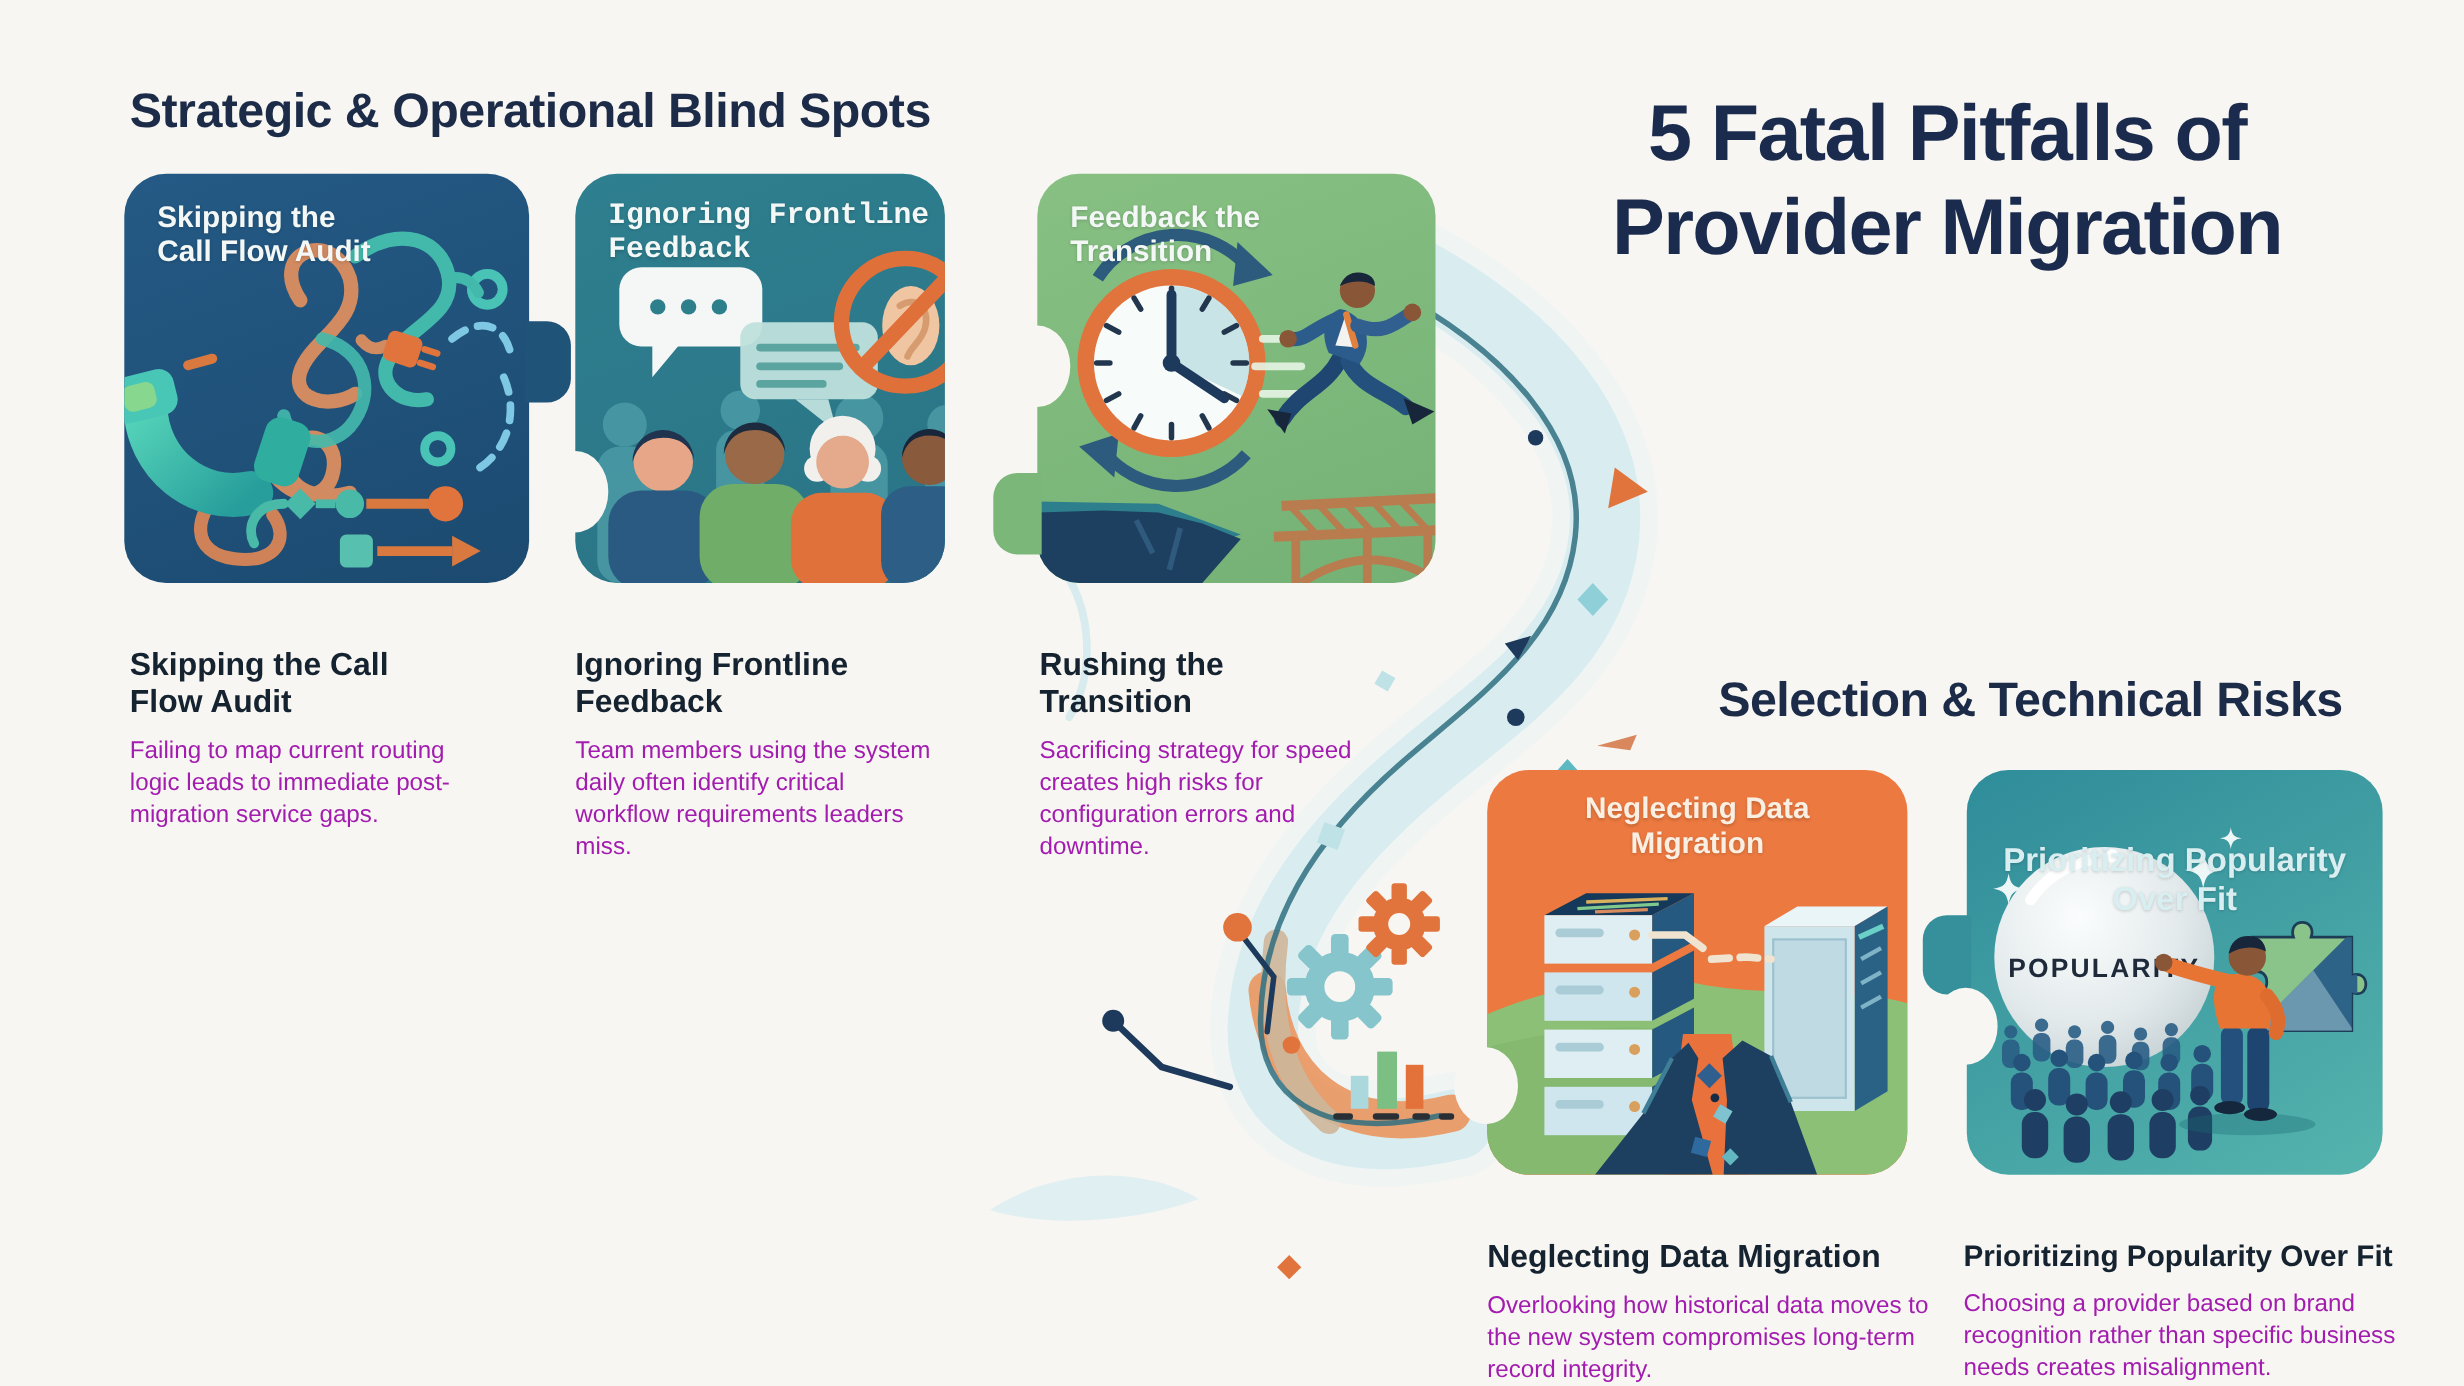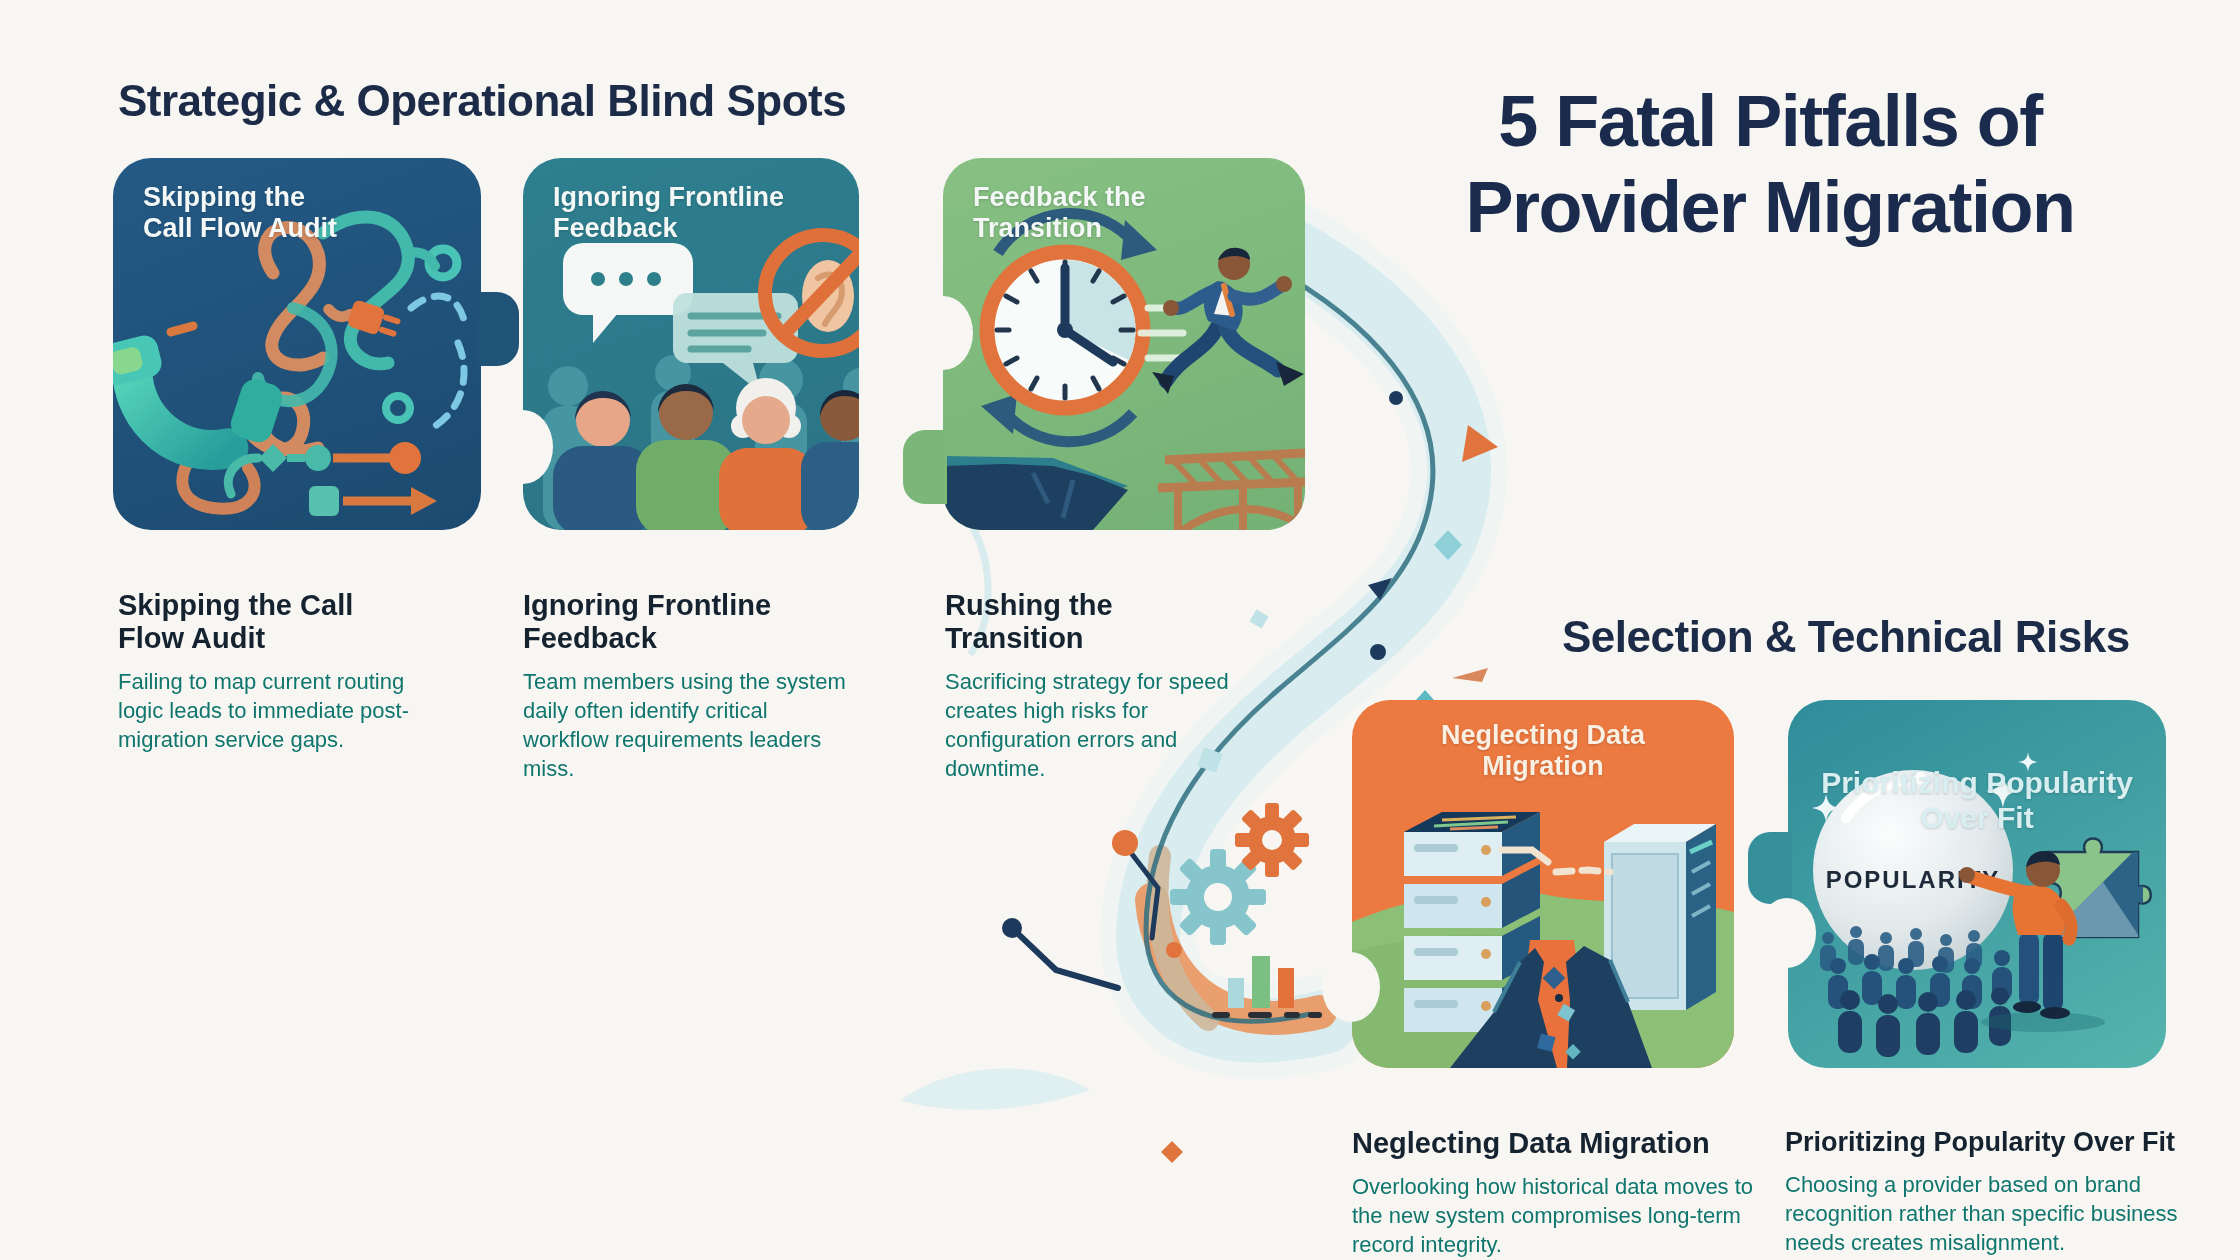--- a/index.html
+++ b/index.html
@@ -12,35 +12,35 @@
   #sec2-title{left:1562px;top:612px;}
 
   .main-title{position:absolute;left:1330px;top:78px;width:880px;text-align:center;
               font-weight:800;color:#1b2b4d;font-size:72px;line-height:86px;
               letter-spacing:-1.5px;z-index:2;}
   .main-title span{display:block;}
 
   .card{position:absolute;border-radius:38px;overflow:hidden;z-index:2;}
   .card svg{position:absolute;left:0;top:0;}
   #card1{left:113px;top:158px;width:368px;height:372px;background:linear-gradient(160deg,#245a85,#1c4a70);}
-  #card2{left:523px;top:158px;width:336px;height:372px;background:linear-gradient(160deg,#2e7f8f,#29７486);background:linear-gradient(160deg,#2e7f8f,#2a7486);}
+  #card2{left:523px;top:158px;width:336px;height:372px;background:linear-gradient(160deg,#2e7f8f,#29７486);background:linear-gradient(160deg,#2e7f8f,#2a7486);font-family:Liberation Mono, monospace;}
   #card3{left:943px;top:158px;width:362px;height:372px;background:linear-gradient(160deg,#88c083,#74b175);}
   #card4{left:1352px;top:700px;width:382px;height:368px;background:#ec7940;}
   #card5{left:1788px;top:700px;width:378px;height:368px;background:linear-gradient(150deg,#2f8c9a,#55b4ad);}
 
   .card-label{position:absolute;left:30px;top:24px;z-index:5;font-weight:700;
               color:#f3f8f7;font-size:27px;line-height:1.16;text-shadow:0 1px 3px rgba(0,0,0,.18);}
   .card-label span{display:block;}
   .card-label.center{left:0;right:0;top:20px;text-align:center;}
   #card4 .card-label{color:#f9efe3;}
   #card5 .card-label{color:#d9eef0;font-size:30px;margin-top:46px;}
 
   .caption{position:absolute;z-index:2;margin-top:39px;}
   .caption h3{margin:0 0 12px 0;font-size:29px;font-weight:700;color:#15222f;line-height:1.14;}
-  .caption p{margin:0;font-size:22px;color:#0f766e;line-height:1.32;}
+  .caption p{margin:0;font-size:22px;color:#a21caf;line-height:1.32;}
   #cap1{left:118px;top:550px;width:306px;}
   #cap2{left:523px;top:550px;width:332px;}
   #cap3{left:945px;top:550px;width:314px;}
   #cap3 h3{max-width:262px;}
   #cap4{left:1352px;top:1088px;width:424px;}
   #cap5{left:1785px;top:1088px;width:458px;}
   #cap5 h3{font-size:27px;}
 
   .tab{position:absolute;z-index:3;}
   #tab-1-2{left:477px;top:292px;width:42px;height:74px;background:#1f5378;border-radius:0 22px 22px 0;}

